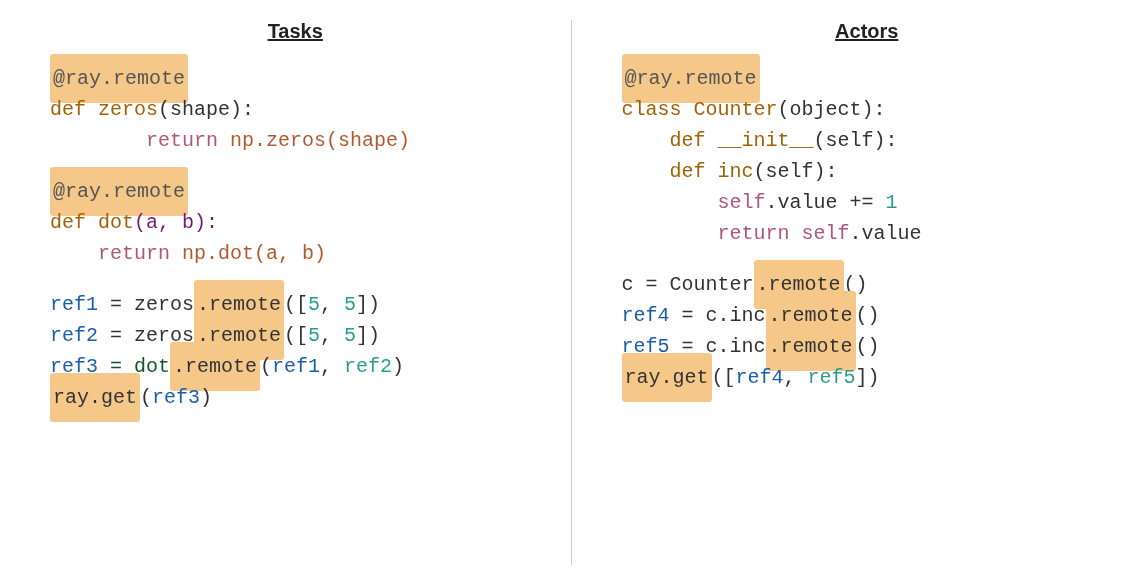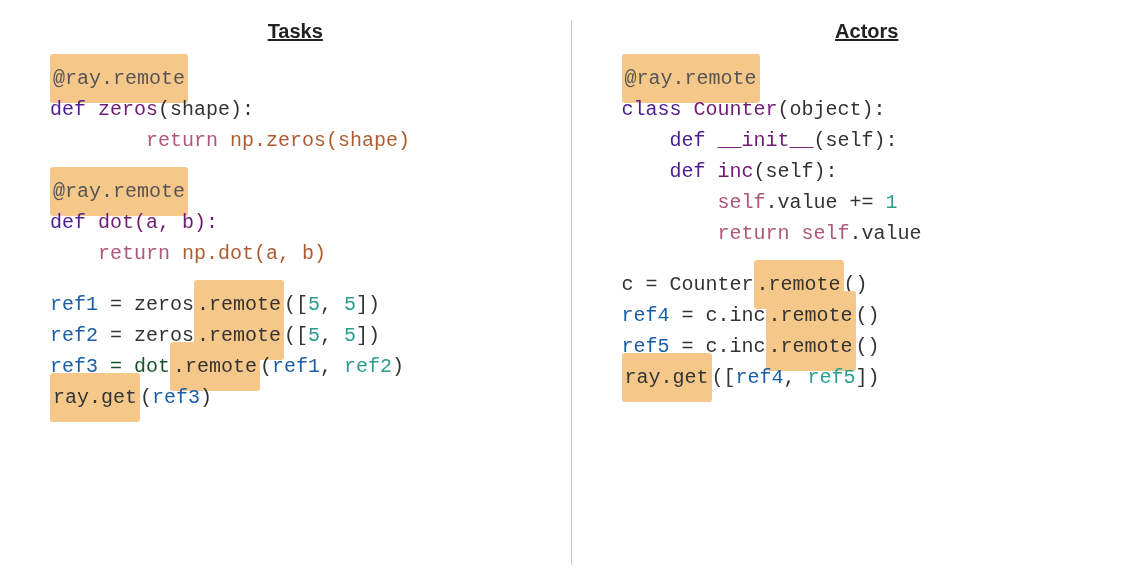--- a/index.html
+++ b/index.html
@@ -37,22 +37,22 @@
     .code-block {
       margin-bottom: 20px;
       line-height: 1.55;
     }
     .highlight-bg {
       background-color: #f5c88a;
       border-radius: 3px;
       padding: 13px 3px;
     }
     
-    .kw-def { color: #4c1d95; } 
-    .text-teal { color: #701a75; }
+    .kw-def { color: #a16207; } 
+    .text-teal { color: #a16207; }
     .divider {
       width: 1px;
       background: #ccc;
       margin: 10px 0;
     }
     span { white-space: pre; }
   </style>
 </head>
 <body>
 

